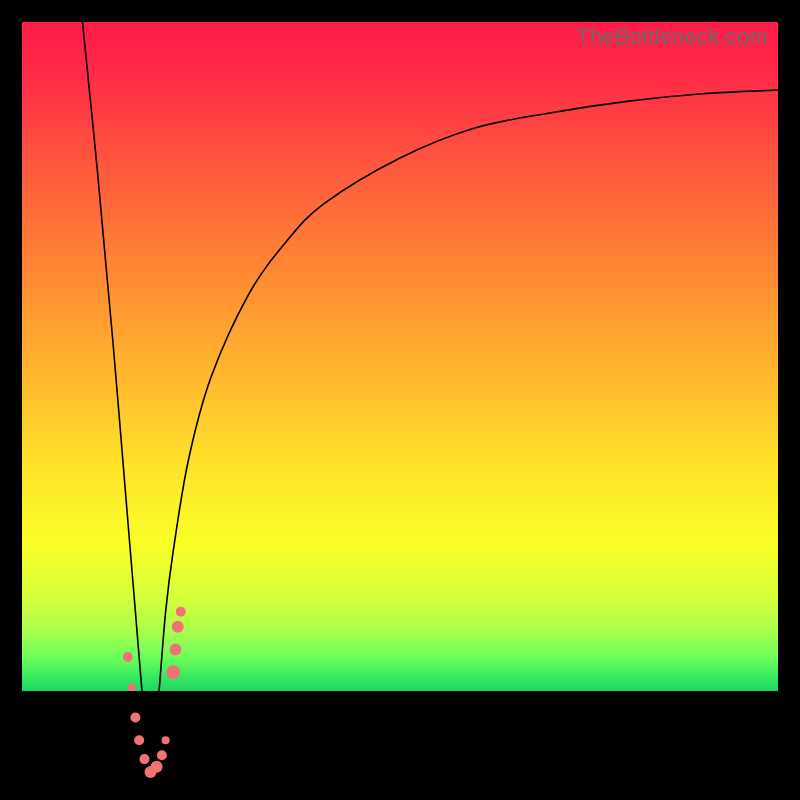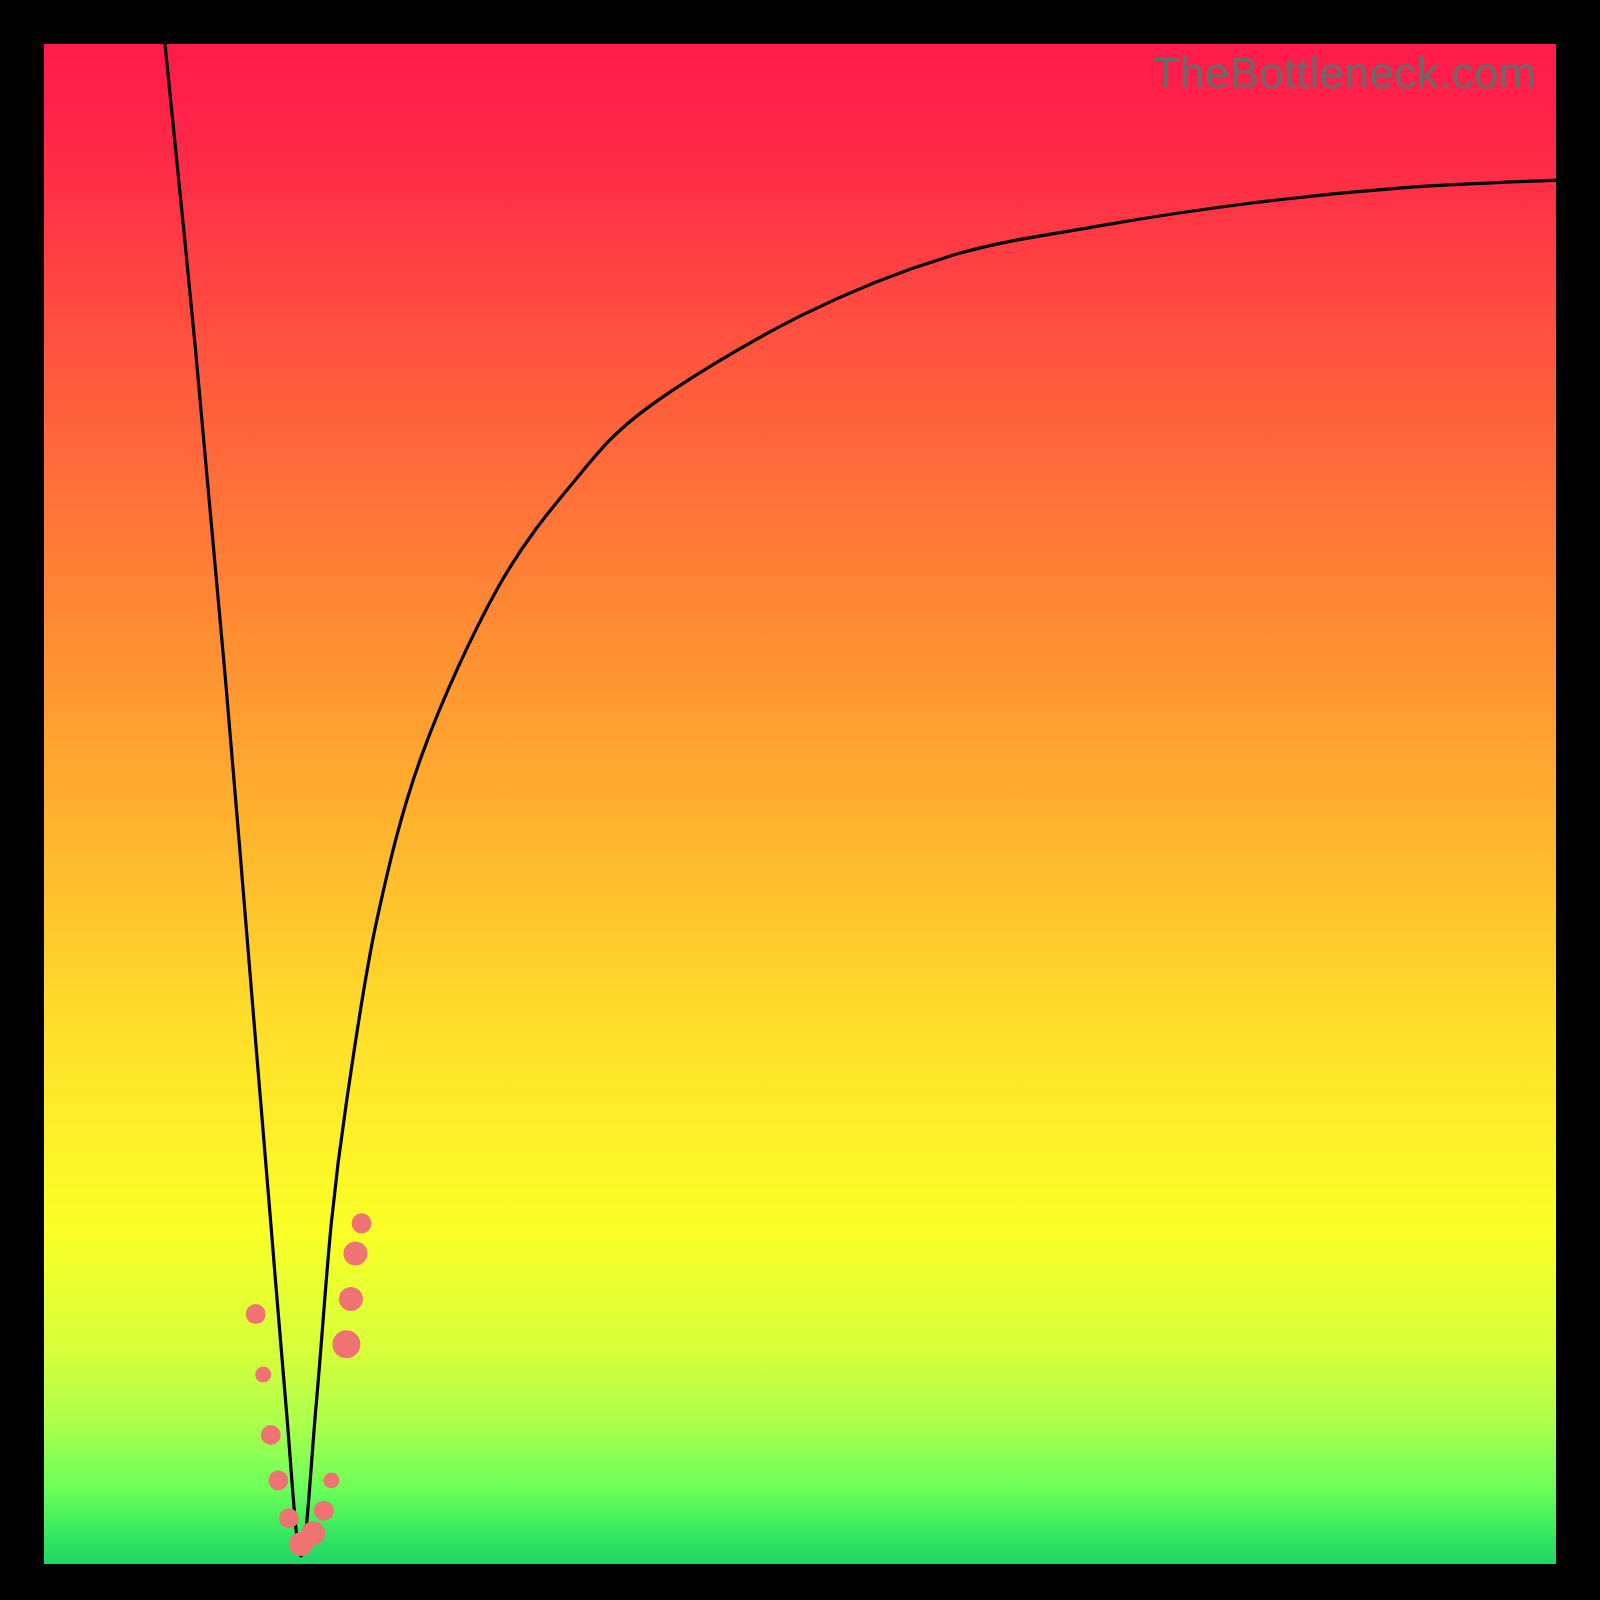--- a/index.html
+++ b/index.html
@@ -15,21 +15,21 @@
     position: relative;
     width: 800px;
     height: 800px;
     background: #000;
   }
   .plot {
     position: absolute;
     left: 22px;
     top: 22px;
     width: 756px;
-    height: 760px;
+    height: 669px;
     
     background: linear-gradient(
       to bottom,
       #ff1a4a 0%,
       #ff2b47 8%,
       #ff5a3d 22%,
       #ff8a33 38%,
       #ffb52e 52%,
       #ffe22a 66%,
       #faff27 78%,

